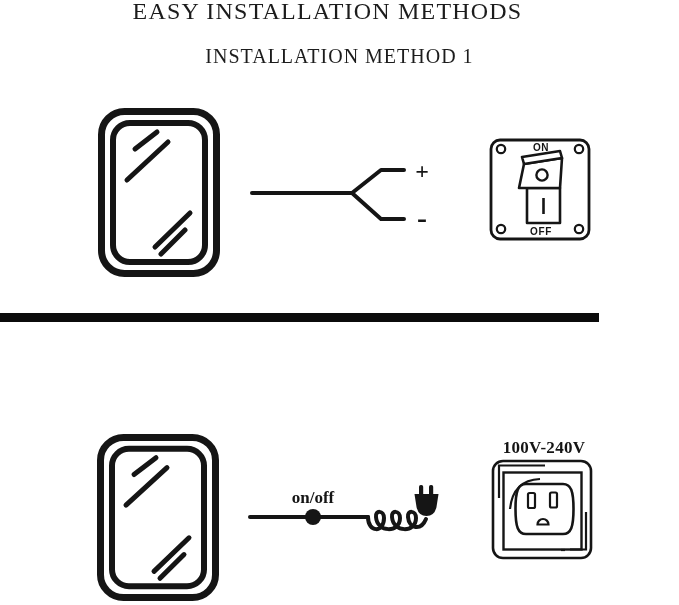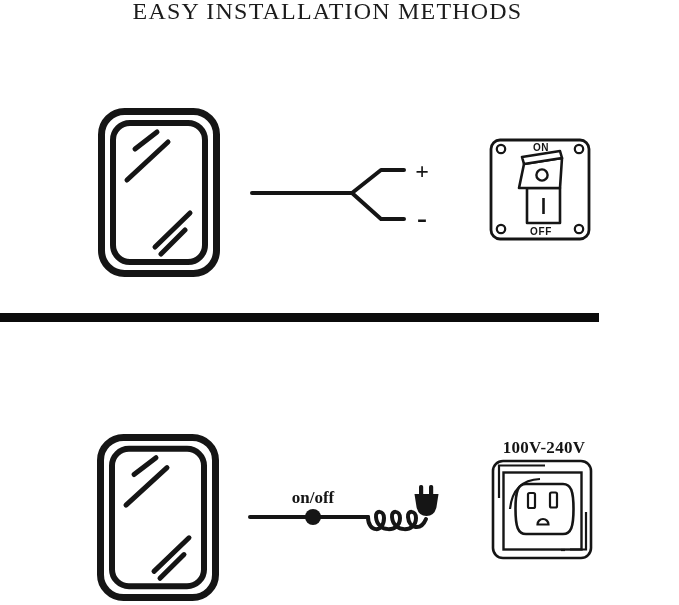--- a/index.html
+++ b/index.html
@@ -47,20 +47,21 @@
   .onoff    { font-size:17px; font-weight:700; }
   .volt     { font-size:17px; font-weight:700; letter-spacing:.3px; }
 </style>
 </head>
 <body>
 
 <div class="canvas">
 
   <h1 class="abs t-main">EASY INSTALLATION METHODS</h1>
 
+  <h2 class="abs t-method t-m1">INSTALLATION METHOD 1</h2>
 
   <svg class="abs" style="left:98px;top:108px;" width="122" height="169" viewBox="0 0 122 169">
     <rect class="ln" x="3.5" y="3.5" width="115" height="162" rx="23" stroke-width="7"></rect>
     <rect class="ln" x="15" y="15" width="92" height="139" rx="17" stroke-width="6"></rect>
     <g class="ln" stroke-width="5" stroke-linecap="round">
       <path d="M 37 41 L 59 24"></path>
       <path d="M 29 72 L 70 34"></path>
       <path d="M 57 139 L 92 105"></path>
       <path d="M 63 146 L 87 122"></path>
     </g>

